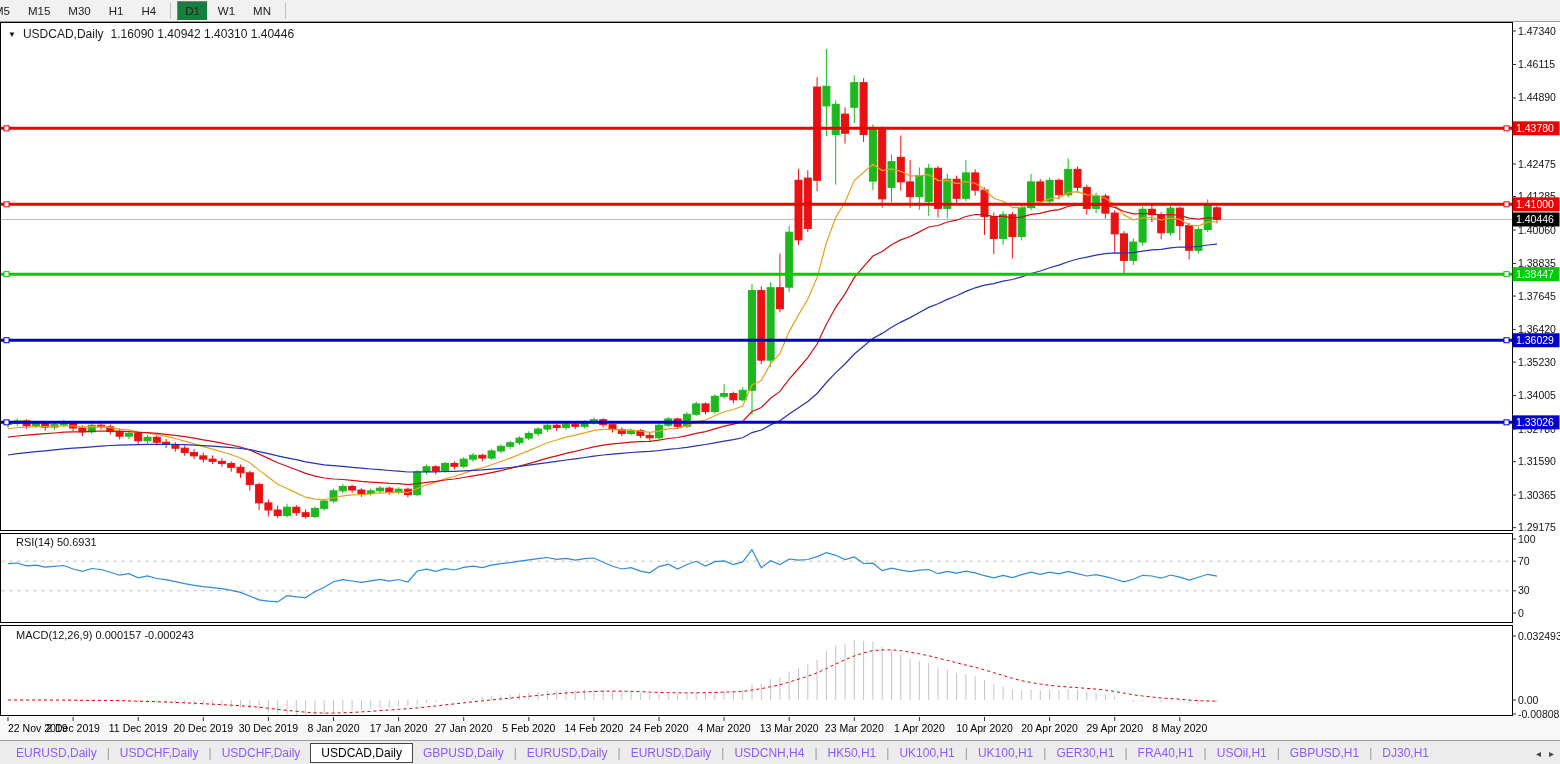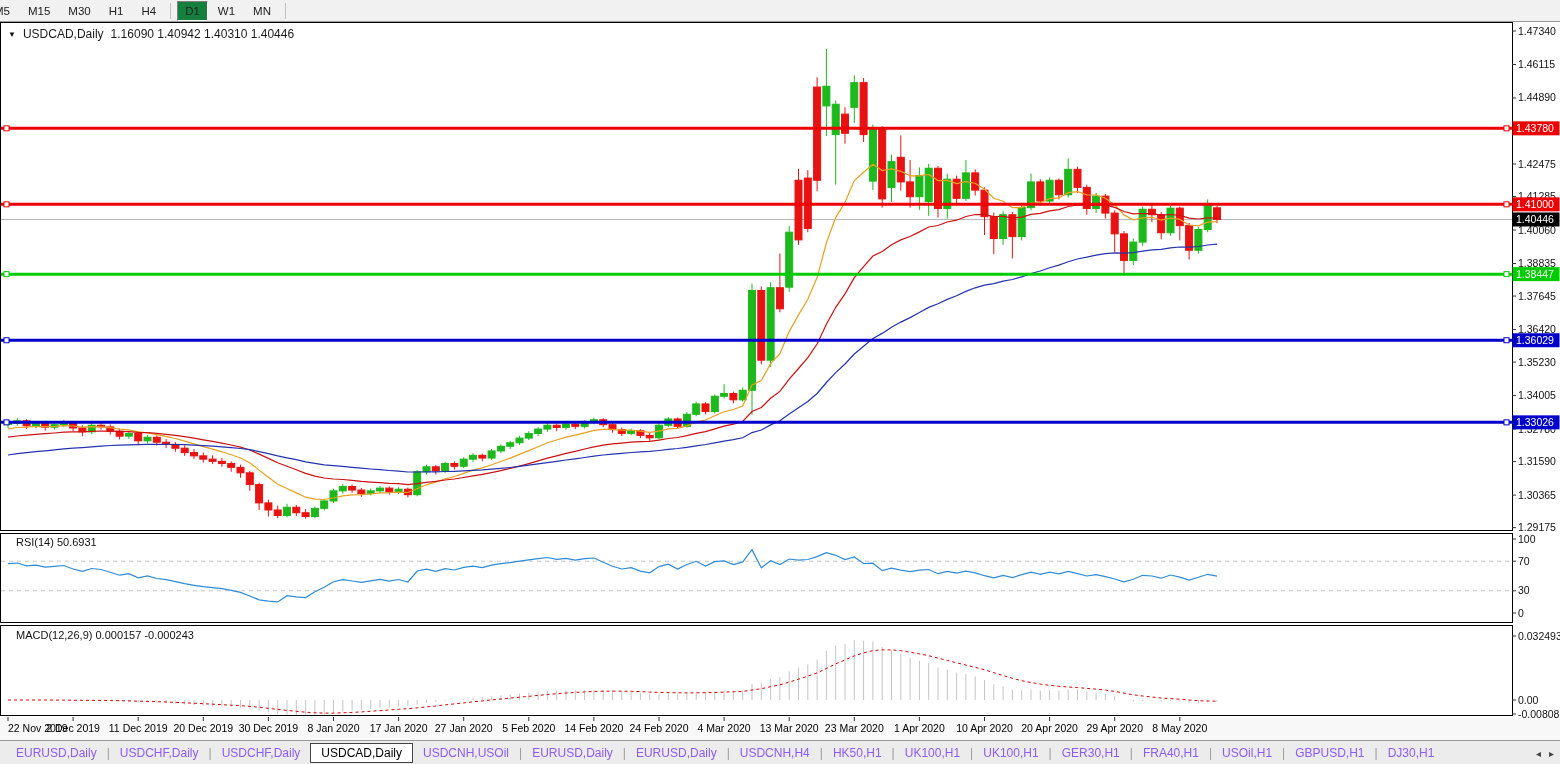--- a/index.html
+++ b/index.html
@@ -843,21 +843,21 @@
 </div>
 
 <div class="tabbar" id="tabbar">
     <div style="width: 6px;"></div>
     <span class="tab">EURUSD,Daily</span>
     <span class="tabsep">|</span>
     <span class="tab">USDCHF,Daily</span>
     <span class="tabsep">|</span>
     <span class="tab">USDCHF,Daily</span>
     <span class="tab active">USDCAD,Daily</span>
-    <span class="tab">USDCNH,USOil</span>
+    <span class="tab">GBPUSD,Daily</span>
     <span class="tabsep">|</span>
     <span class="tab">EURUSD,Daily</span>
     <span class="tabsep">|</span>
     <span class="tab">EURUSD,Daily</span>
     <span class="tabsep">|</span>
     <span class="tab">USDCNH,H4</span>
     <span class="tabsep">|</span>
     <span class="tab">HK50,H1</span>
     <span class="tabsep">|</span>
     <span class="tab">UK100,H1</span>

